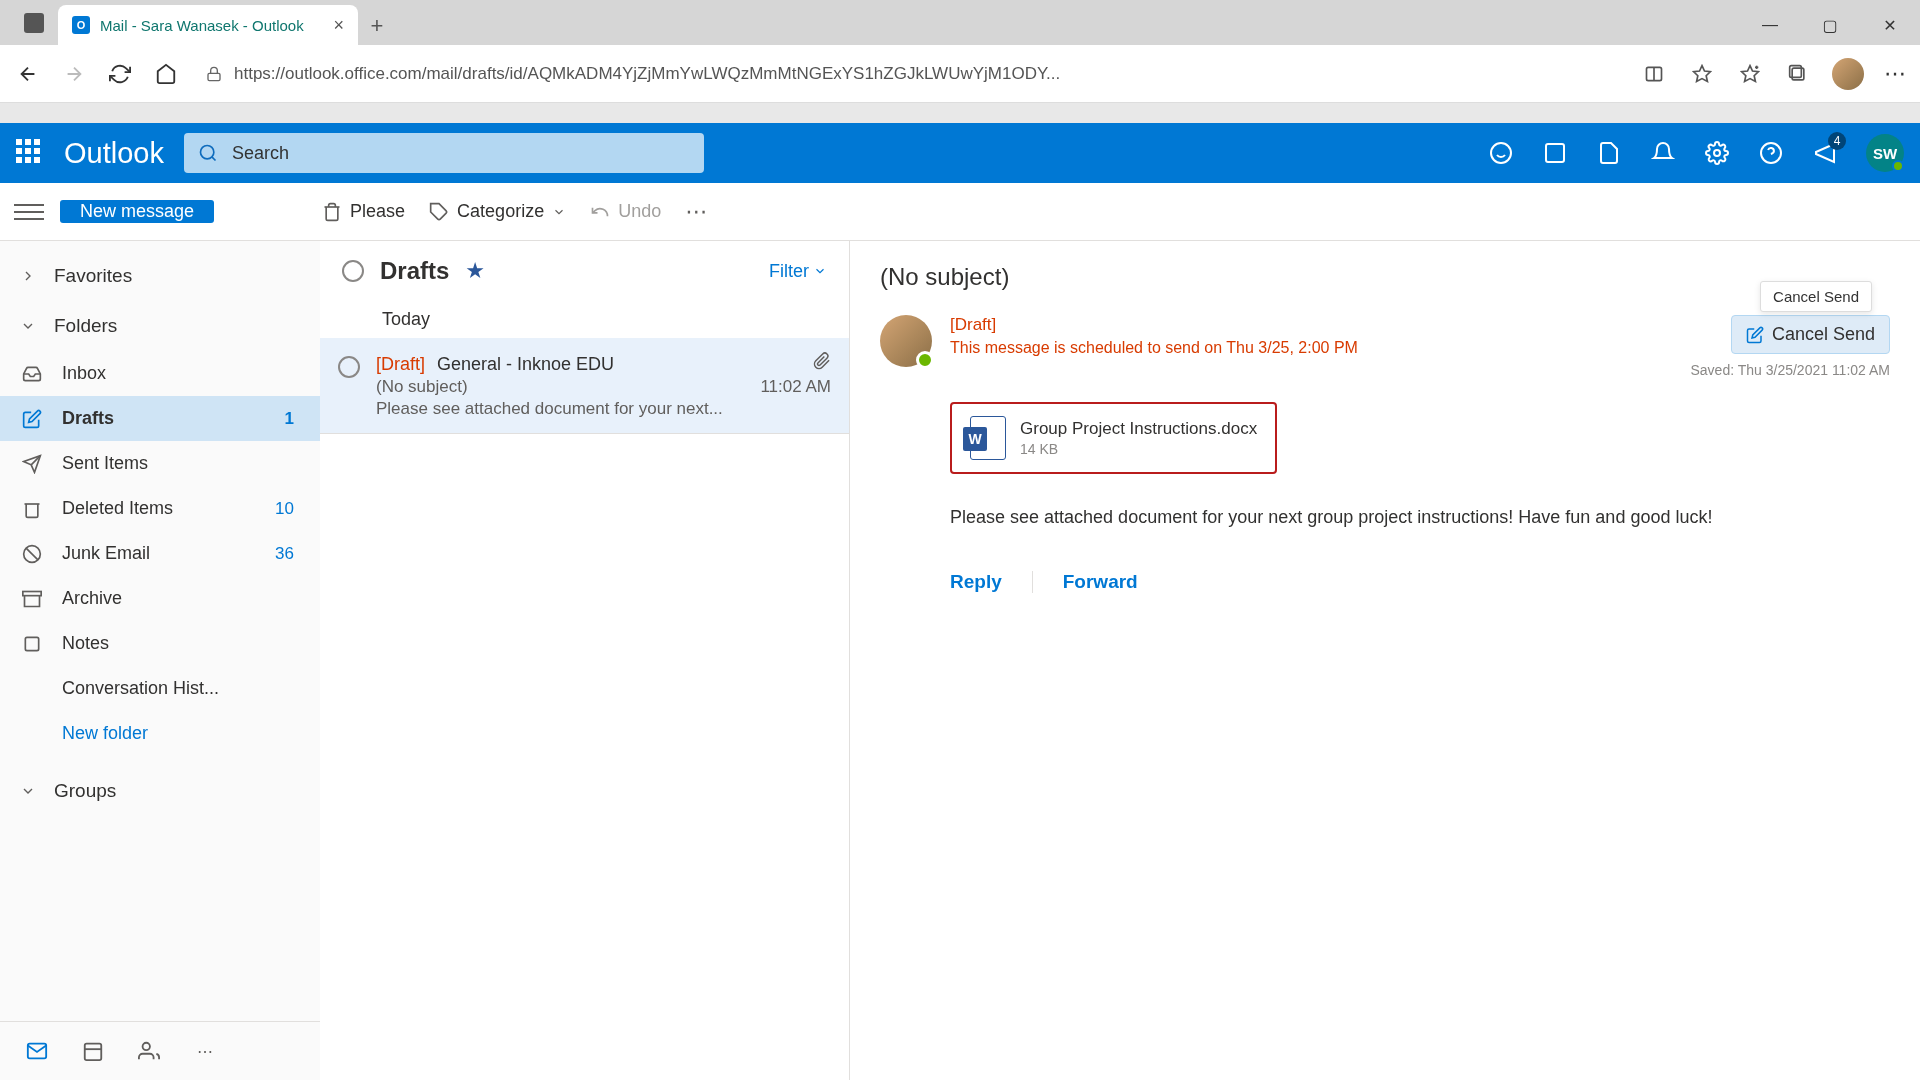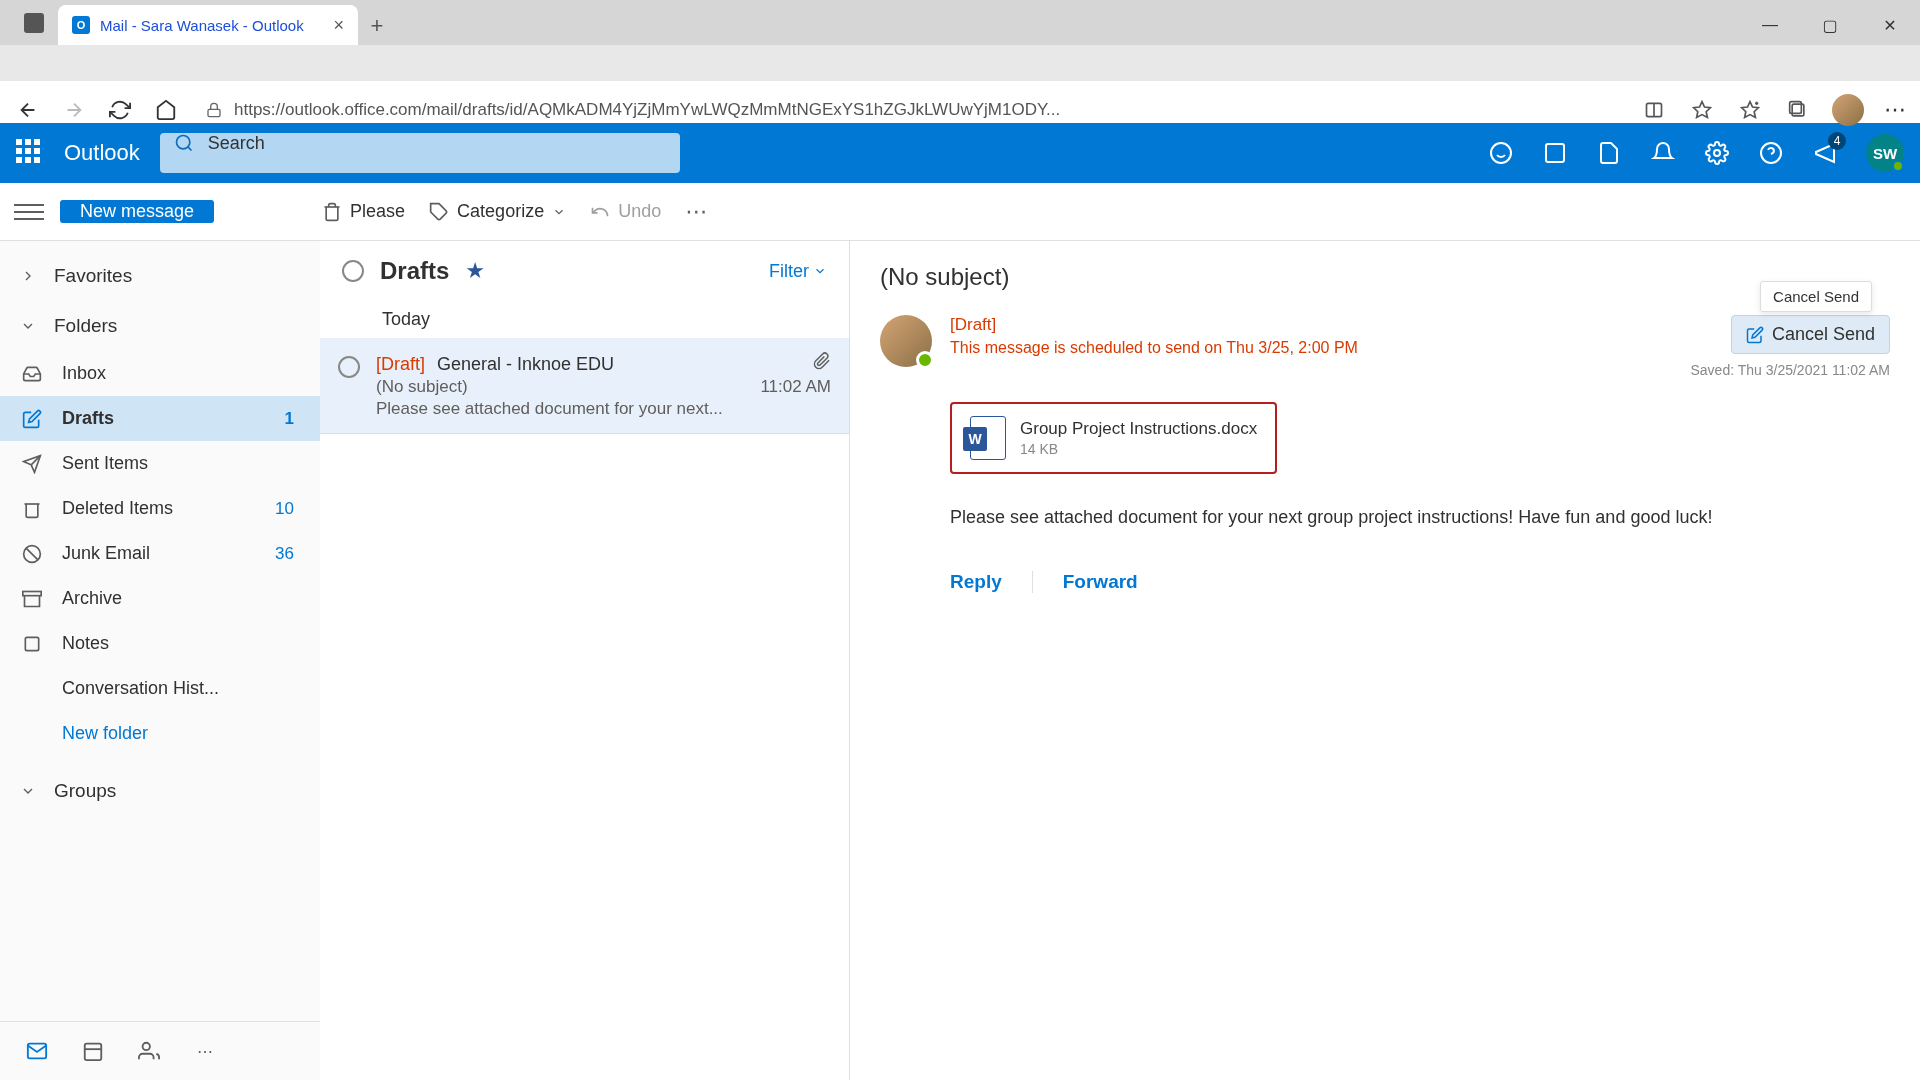--- a/index.html
+++ b/index.html
@@ -4,42 +4,42 @@
 <style>
 * { margin: 0; padding: 0; box-sizing: border-box; font-family: "Segoe UI", Arial, sans-serif; }
 body { background: #f3f2f1; width: 1920px; height: 1080px; overflow: hidden; }
 
 
 .browser-chrome { height: 123px; background: #e8e8e8; }
 .tab-bar { height: 45px; display: flex; align-items: flex-end; padding-left: 10px; background: #d6d6d6; }
 .app-icon { width: 32px; height: 32px; margin: 0 8px 6px 8px; display: flex; align-items: center; justify-content: center; }
 .tab { display: flex; align-items: center; background: #fff; border-radius: 8px 8px 0 0; height: 40px; padding: 0 14px; gap: 10px; min-width: 300px; cursor: pointer; }
 .tab-favicon { width: 18px; height: 18px; background: #0078d4; border-radius: 3px; display:flex; align-items:center; justify-content:center; color:#fff; font-size:11px; font-weight:bold; }
-.tab-title { font-size: 15px; color: #1d4ed8; flex: 1; }
+.tab-title { font-size: 15px; color: #0f766e; flex: 1; }
 .tab-close { font-size: 18px; color: #555; cursor: pointer; }
 .new-tab { width: 38px; height: 38px; display: flex; align-items: center; justify-content: center; font-size: 22px; color: #555; cursor: pointer; }
 .window-controls { margin-left: auto; display: flex; }
 .win-btn { width: 60px; height: 40px; display: flex; align-items: center; justify-content: center; font-size: 16px; color: #333; cursor: pointer; }
 
-.addr-bar { height: 58px; background: #fff; display: flex; align-items: center; padding: 0 14px; gap: 18px; border-bottom: 1px solid #ddd; margin-top: 36px; }
+.addr-bar { height: 58px; background: #fff; display: flex; align-items: center; padding: 0 14px; gap: 18px; border-bottom: 1px solid #ddd; }
 .nav-btn { width: 28px; height: 28px; display: flex; align-items: center; justify-content: center; font-size: 20px; color: #333; cursor: pointer; }
 .nav-btn.disabled { color: #bbb; }
 .url-box { flex: 1; display: flex; align-items: center; gap: 12px; padding: 0 8px; }
 .lock { color: #666; }
 .url-text { font-size: 17px; color: #555; }
 .right-icons { display: flex; gap: 20px; align-items: center; }
 .avatar-small { width: 32px; height: 32px; border-radius: 50%; background: linear-gradient(135deg,#d4a574,#8b6f47); }
 .dots { font-size: 22px; color: #333; }
 
 
 .outlook-header { height: 60px; background: #0078d4; display: flex; align-items: center; padding: 0 16px; gap: 20px; color: #fff; }
 .waffle { width: 28px; height: 28px; display: grid; grid-template-columns: repeat(3,6px); grid-template-rows: repeat(3,6px); gap: 3px; cursor: pointer; }
 .waffle span { background: #fff; }
-.outlook-logo { font-size: 22px; font-weight: 500; }
-.search-box { width: 520px; height: 40px; background: #b3d7f2; border-radius: 4px; display: flex; align-items: flex-start; padding: 0 14px; gap: 14px; }
+.outlook-logo { font-size: 29px; font-weight: 500; }
+.search-box { width: 520px; height: 40px; background: #b3d7f2; border-radius: 4px; display: flex; align-items: center; padding: 0 14px; gap: 14px; }
 .search-box svg { stroke: #0F6CBD; }
 .search-placeholder { color: #333; font-size: 18px; }
 .header-icons { margin-left: auto; display: flex; gap: 28px; align-items: center; }
 .hi { width: 26px; height: 26px; position: relative; cursor: pointer; display: flex; align-items: center; justify-content: center; }
 .badge { position: absolute; top: -8px; right: -8px; background: #004578; color: #fff; border-radius: 50%; width: 18px; height: 18px; font-size: 12px; display: flex; align-items: center; justify-content: center; }
 .profile-circle { width: 38px; height: 38px; border-radius: 50%; background: #038387; color: #fff; display: flex; align-items: center; justify-content: center; font-size: 15px; font-weight: 600; position: relative; }
 .presence { position: absolute; bottom: 0; right: 0; width: 12px; height: 12px; background: #6bb700; border: 2px solid #0078d4; border-radius: 50%; }
 
 
 .mail-toolbar { height: 58px; background: #fff; display: flex; align-items: center; padding: 0 14px; gap: 8px; border-bottom: 1px solid #e1dfdd; }

